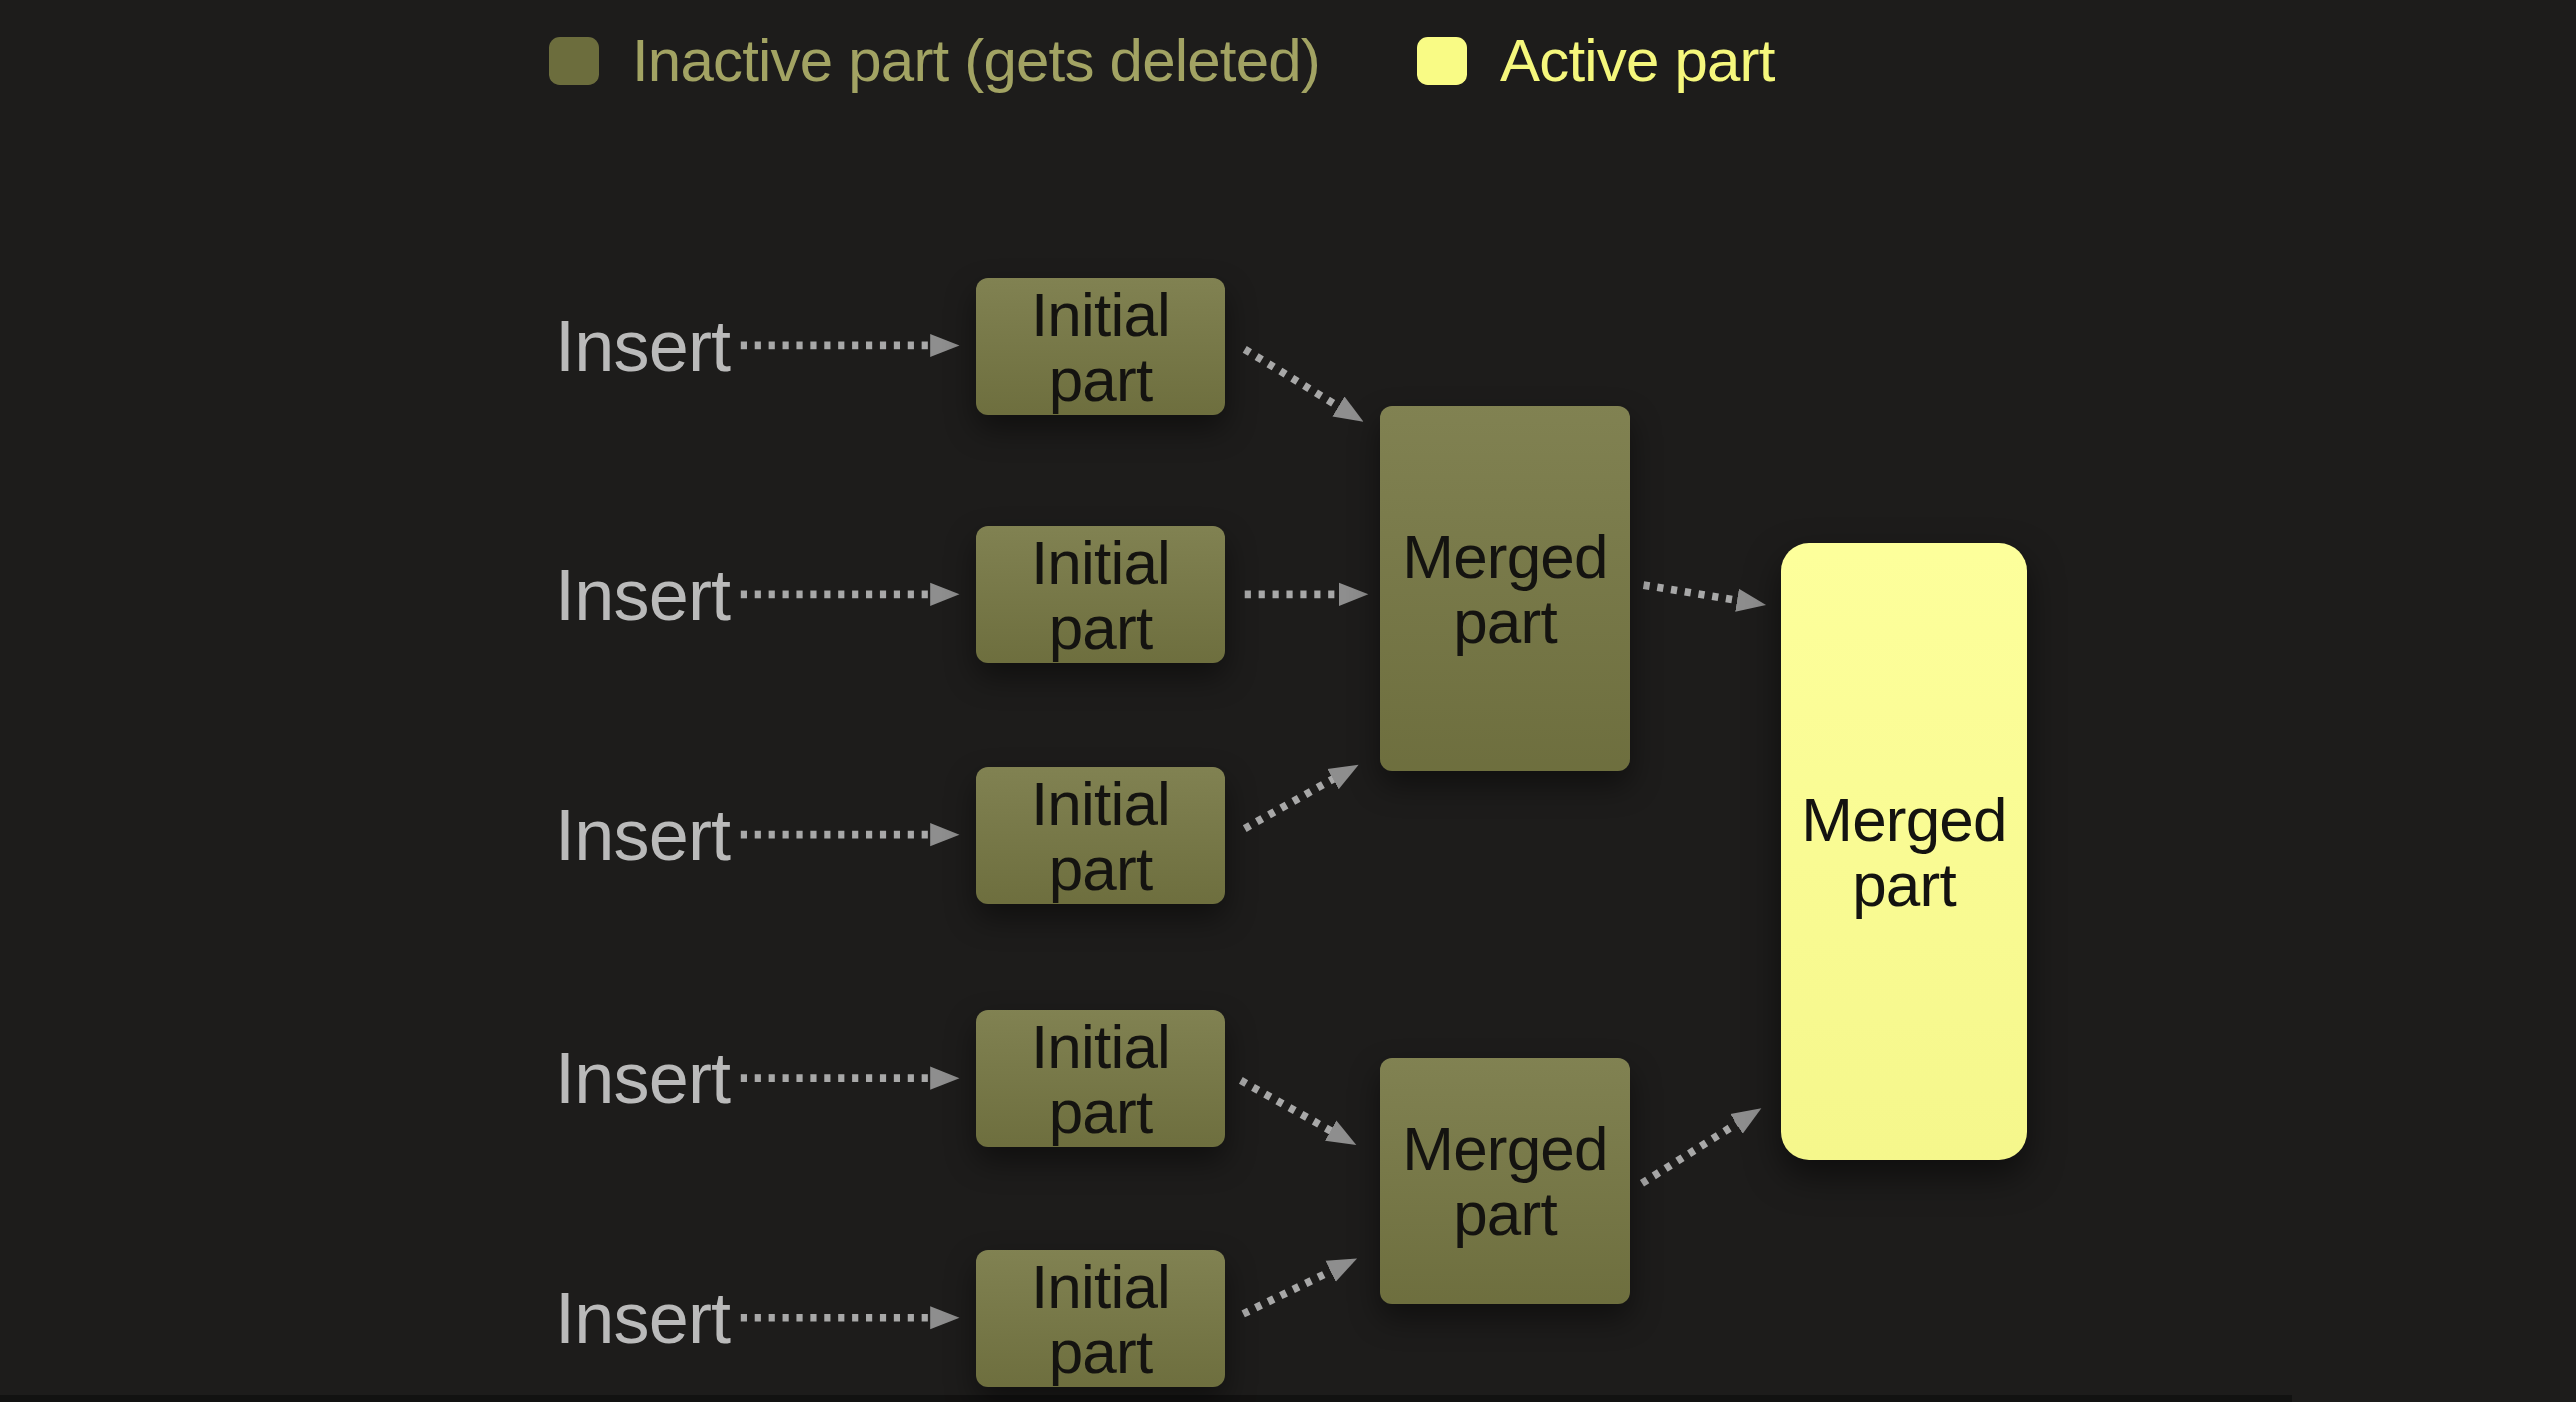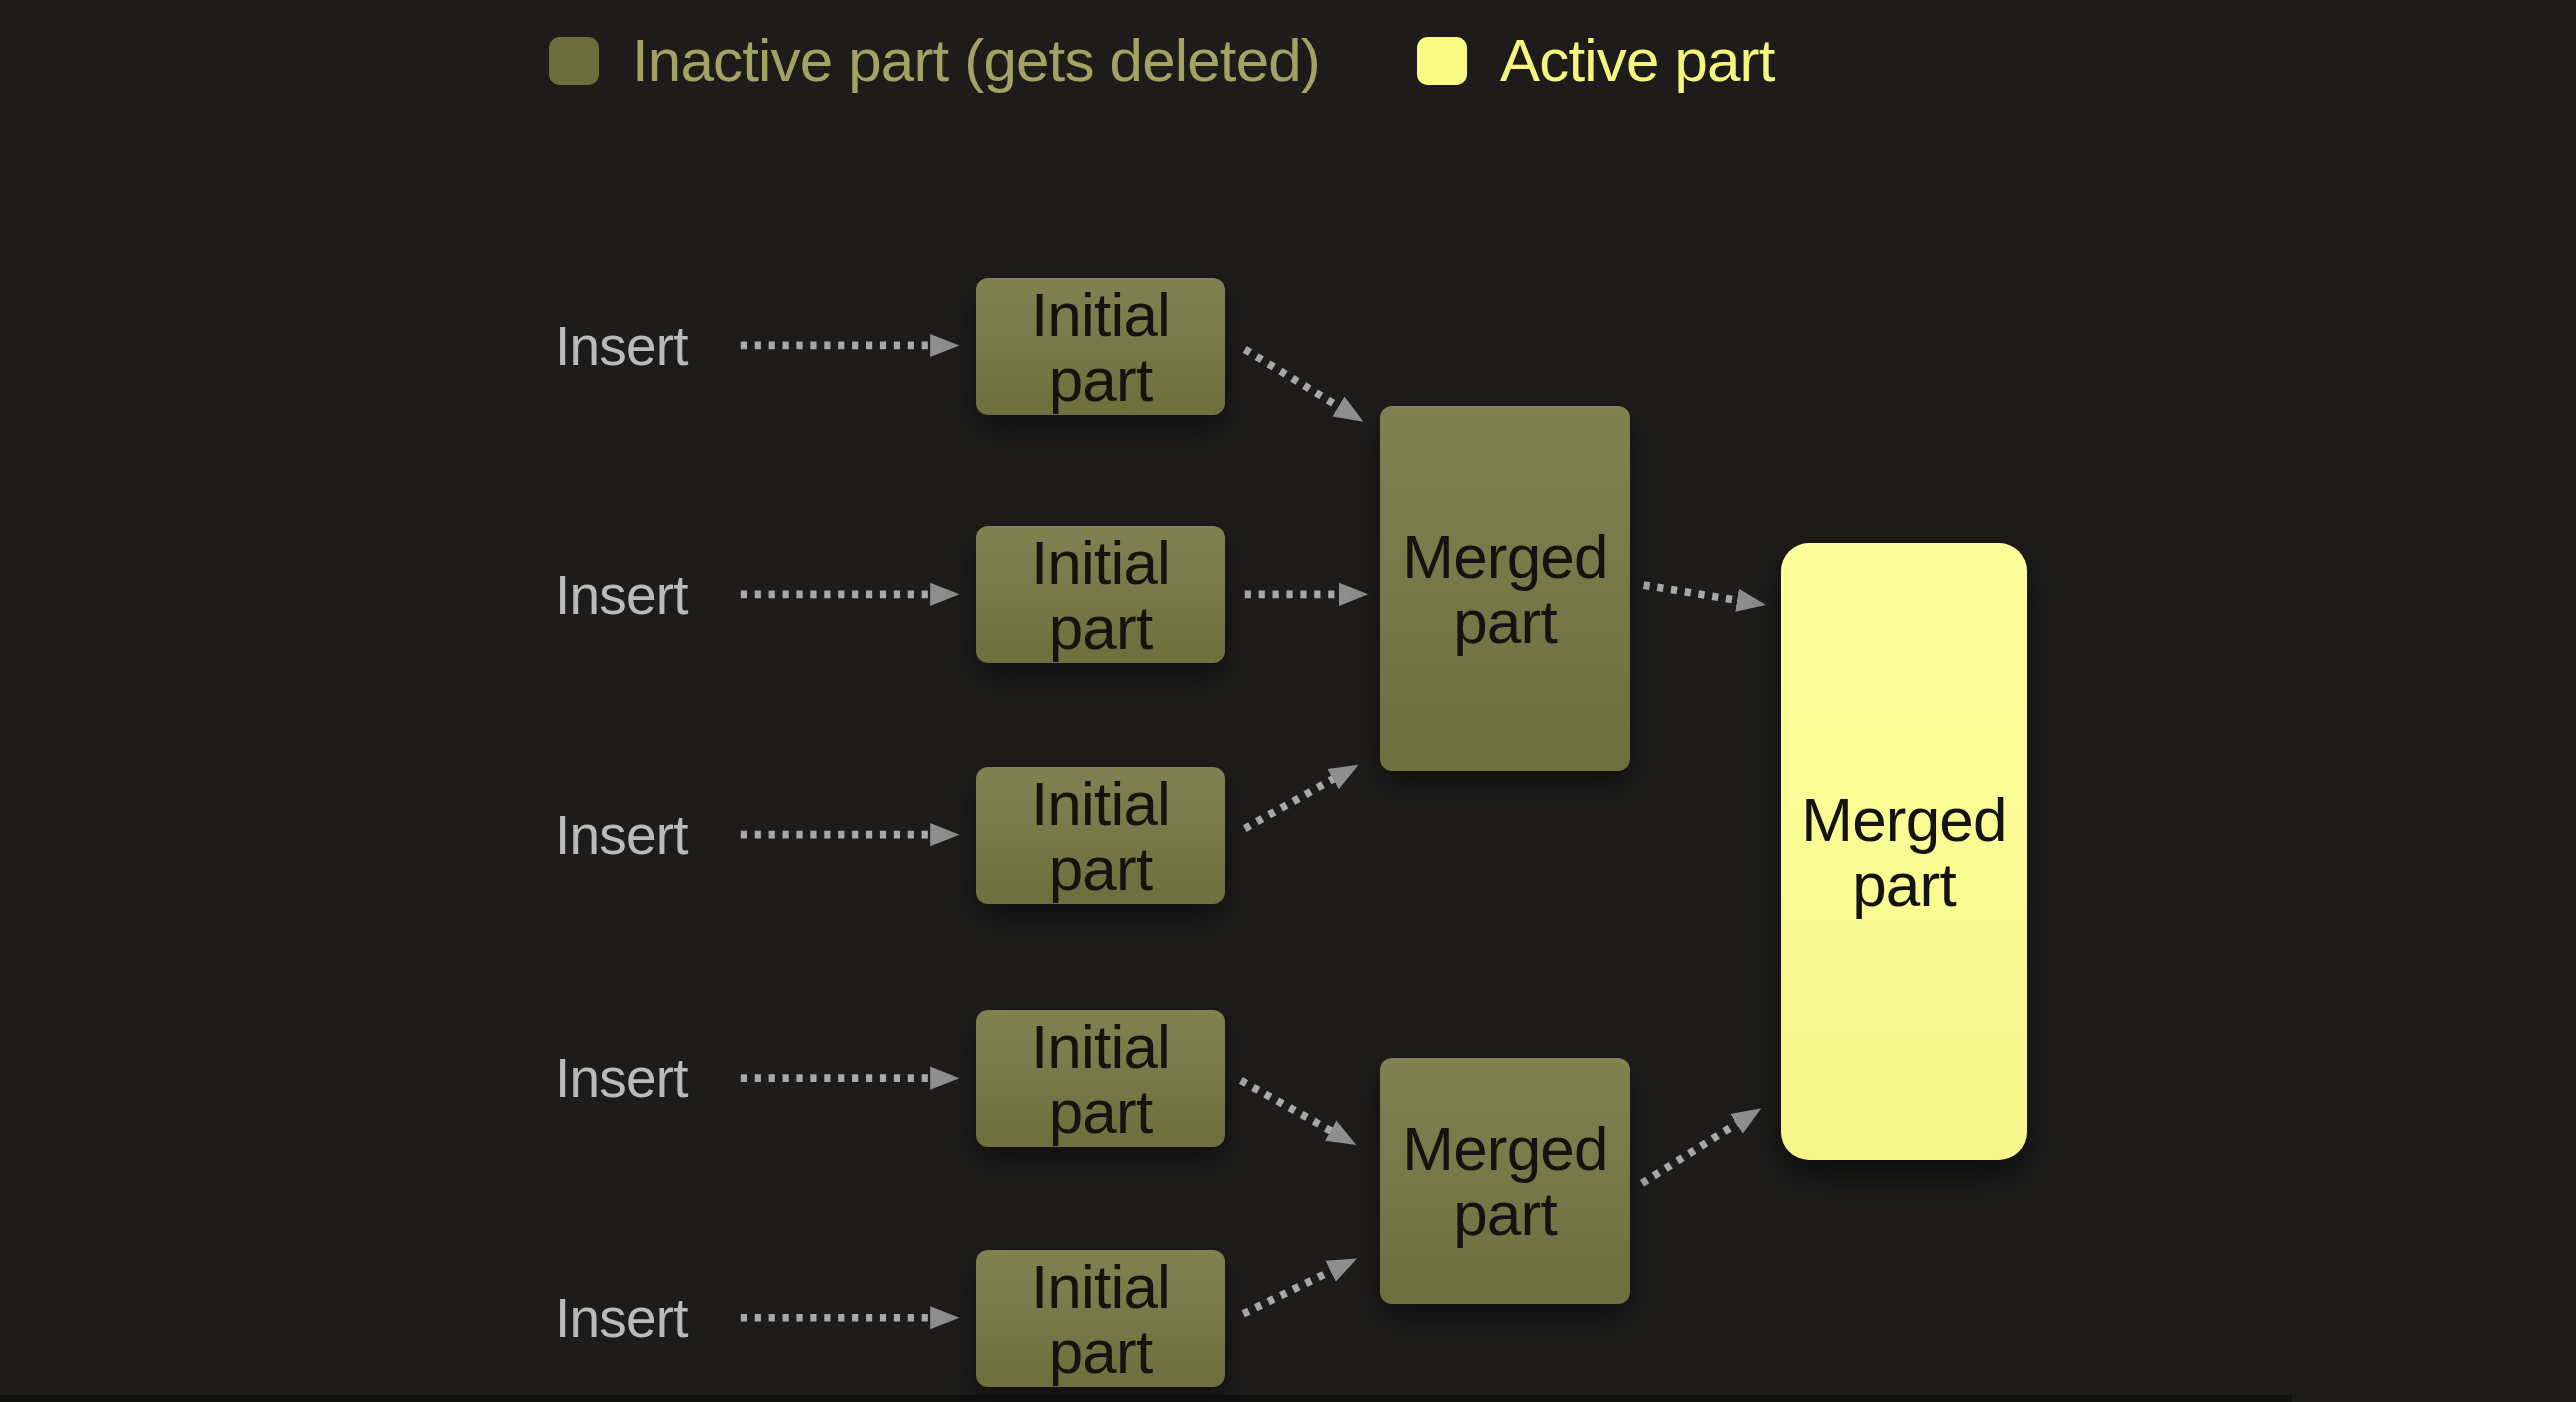--- a/index.html
+++ b/index.html
@@ -46,21 +46,21 @@
   }
   .node.yellow{
     background-color:var(--active-box);
     background-image:linear-gradient(180deg,rgba(255,255,255,0.10),rgba(0,0,0,0.03));
     border-radius:28px;
     box-shadow:0 15.5px 34px rgba(0,0,0,0.5);
   }
   
   .insert-label{
     position:absolute;left:555px;transform:translateY(-50%);
-    font-size:55px;letter-spacing:-0.8px;color:var(--insert-text);white-space:nowrap;
+    font-size:72px;letter-spacing:-0.8px;color:var(--insert-text);white-space:nowrap;
   }
   
   #arrows{position:absolute;left:0;top:0;}
   #arrows line{
     stroke:var(--arrow);
     stroke-width:10;
     stroke-dasharray:8 10;
   }
   .bottom-edge{
     position:absolute;left:0;bottom:0;width:100%;height:7px;

